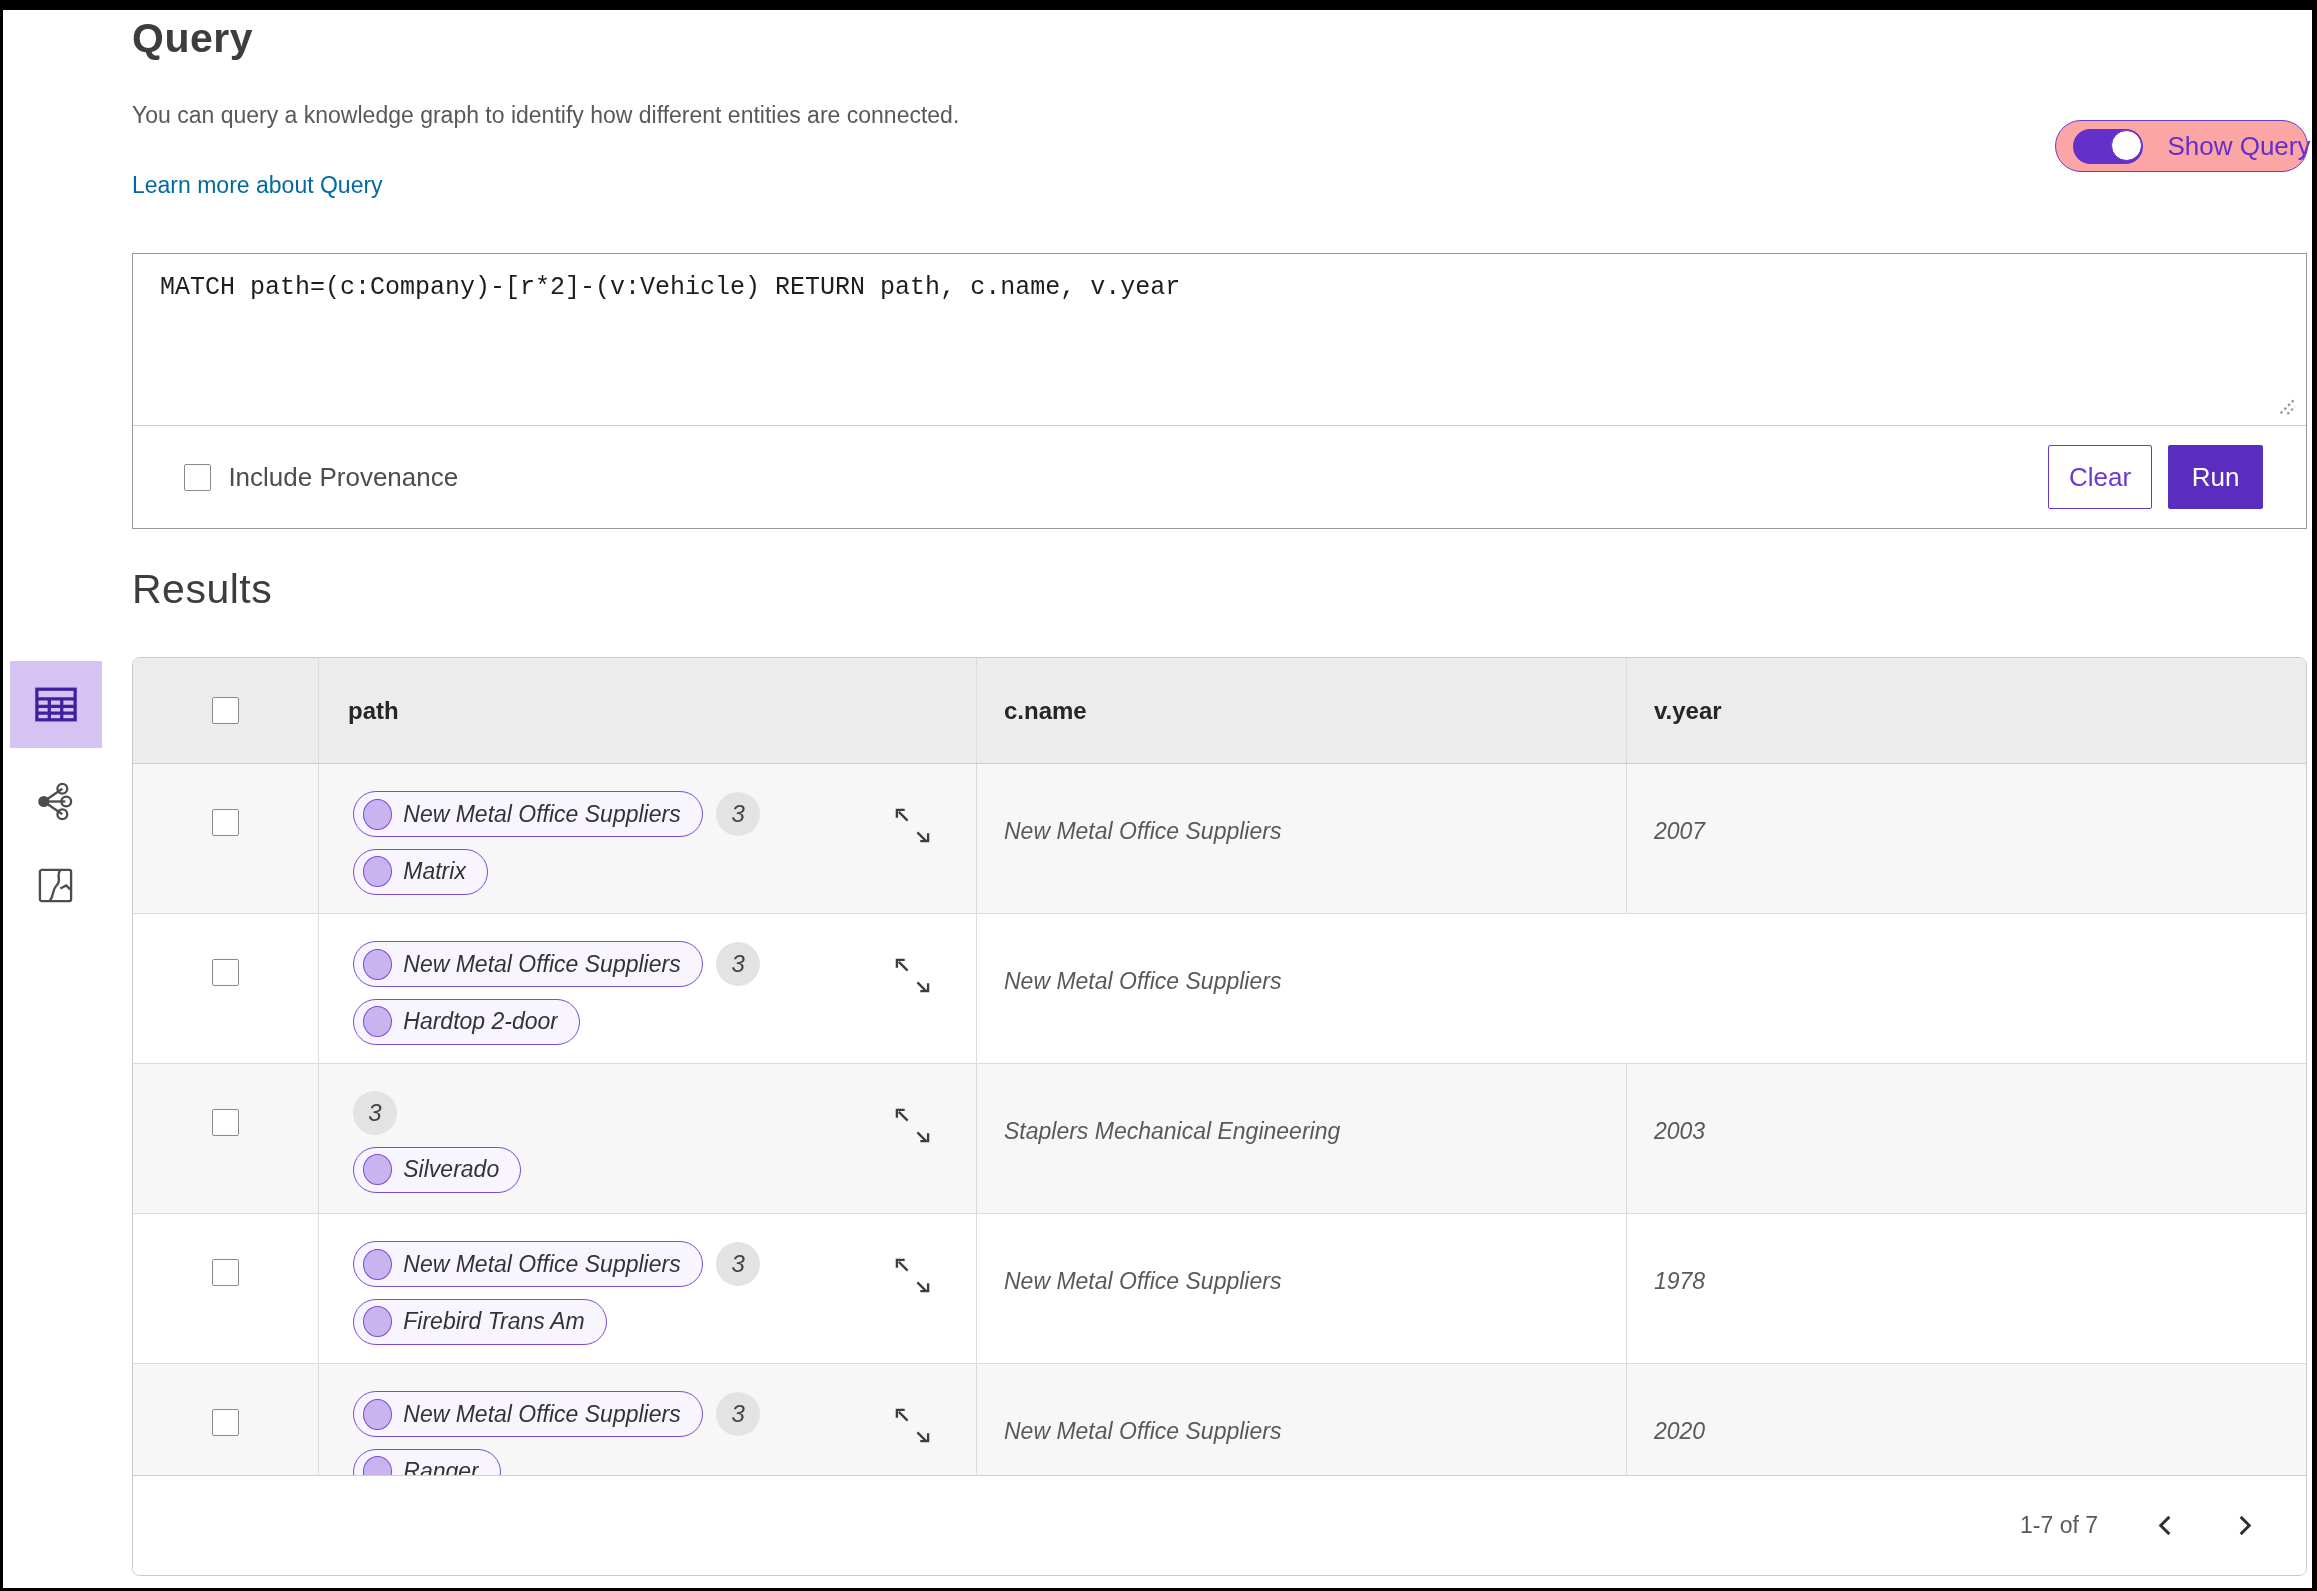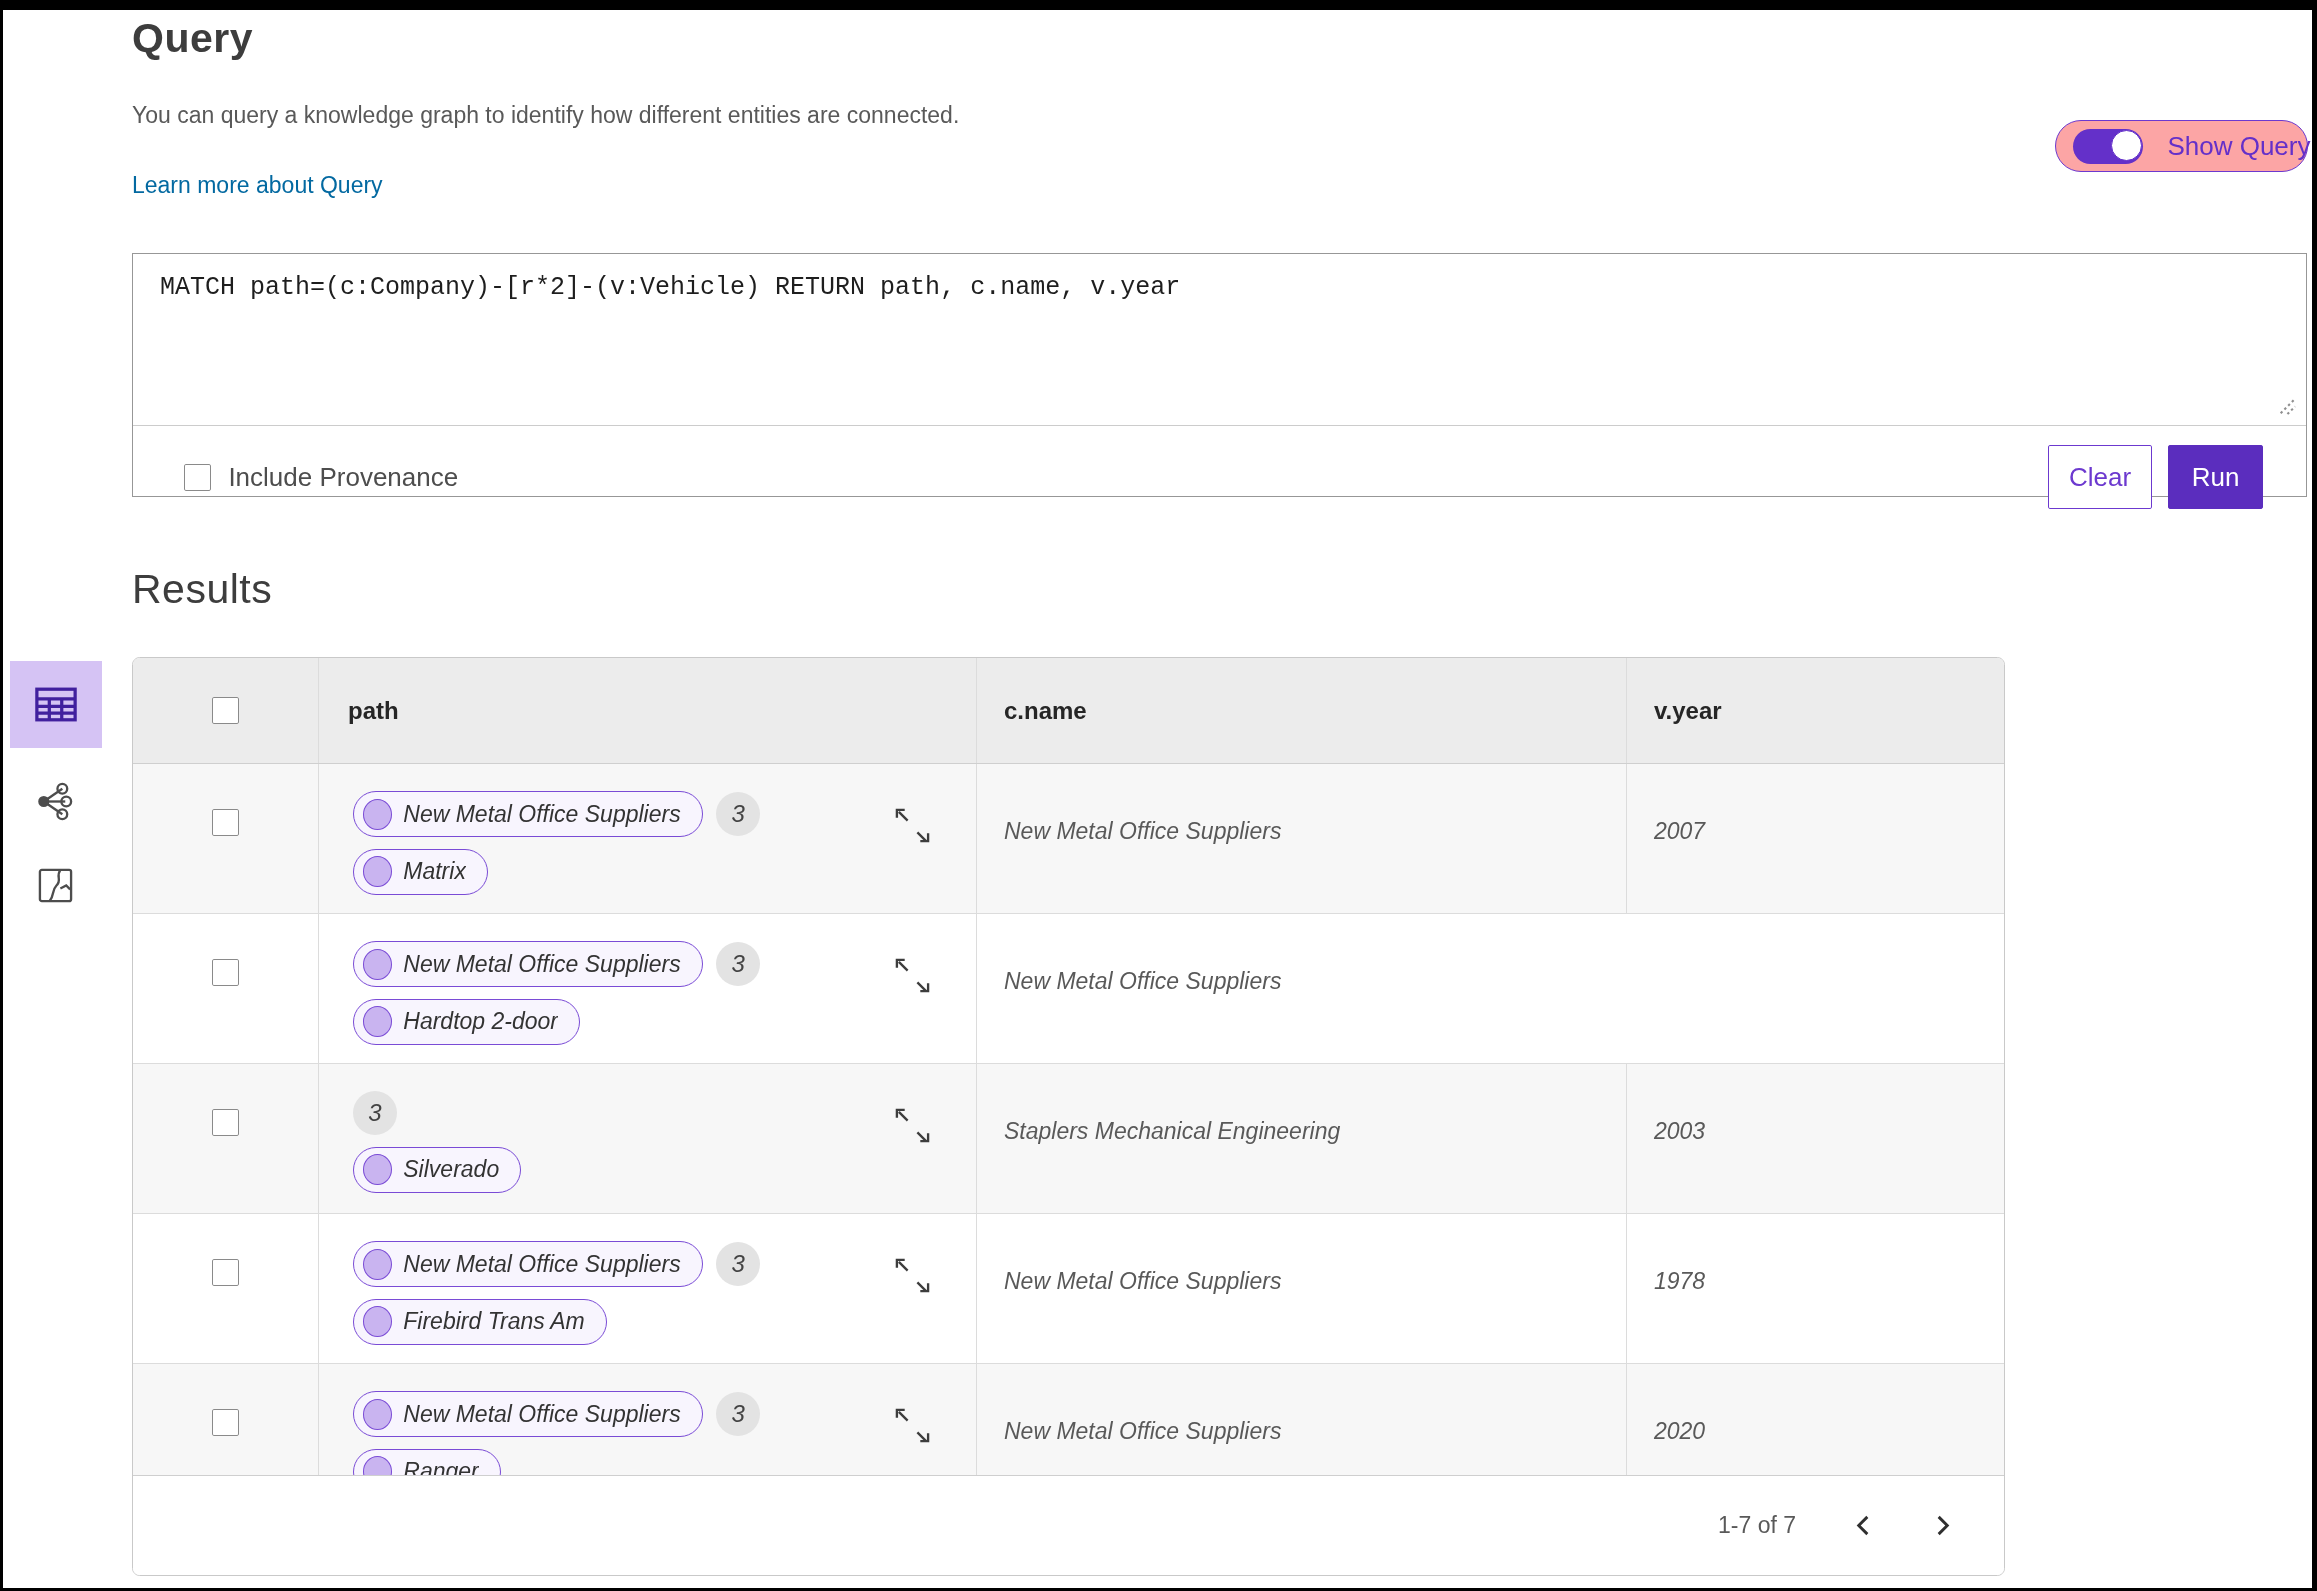--- a/index.html
+++ b/index.html
@@ -26,21 +26,21 @@
     display:flex;align-items:center;gap:24px;padding:0 23px 0 17.4px;
     background:#fca5a5;cursor:pointer;
   }
   .toggle-track{position:relative;width:70px;height:35px;border-radius:17.4px;background:#6430c9;flex:0 0 auto;}
   .toggle-knob{position:absolute;right:1.9px;top:1.9px;width:31px;height:31px;border-radius:50%;
     background:#fff;border:1.9px solid #6430c9;box-sizing:border-box;}
   .show-query-label{font-size:26px;color:#6430c9;white-space:nowrap;}
 
   
   .query-panel{
-    position:absolute;left:132px;top:253px;width:2175px;height:244px;
+    position:absolute;left:132px;top:253px;width:2175px;height:276px;
     border:1px solid #979797;box-sizing:border-box;background:#fff;
   }
   .query-textarea{position:relative;height:172px;border-bottom:1px solid #cccccc;box-sizing:border-box;}
   .query-text{
     margin:0;padding:19.3px 39px 0 27px;
     font-family:"Liberation Mono","DejaVu Sans Mono",monospace;
     font-size:25px;color:#1e1e1e;white-space:pre-wrap;
   }
   .resize-grip{position:absolute;right:7.7px;bottom:7.7px;}
   .query-footer{height:102px;display:flex;align-items:center;padding:0 43px 0 51px;box-sizing:border-box;}
@@ -55,21 +55,21 @@
   
   .results-title{position:absolute;left:132px;top:566px;font-size:41px;font-weight:400;color:#3d3d3d;margin:0;letter-spacing:0.5px;}
 
   .view-sidebar{position:absolute;left:9.7px;top:661px;width:92px;display:flex;flex-direction:column;align-items:center;}
   .view-item{width:92px;display:flex;align-items:center;justify-content:center;cursor:pointer;}
   .view-item.sel{background:#d5c3f4;height:87px;}
   .view-item.v2{height:56px;margin-top:25px;}
   .view-item.v3{height:50px;margin-top:31px;}
 
   .results-table{
-    position:absolute;left:132px;top:657px;width:1873px;height:919px;
+    position:absolute;left:132px;top:657px;width:2175px;height:919px;
     border:1px solid #c9c9c9;border-radius:7.7px;box-sizing:border-box;
     background:#fff;overflow:hidden;
   }
   .t-row{display:flex;width:100%;box-sizing:border-box;}
   .col{box-sizing:border-box;border-right:1px solid #dcdcdc;}
   .col:last-child{border-right:none;}
   .col-check{width:186px;flex:0 0 auto;display:flex;justify-content:center;}
   .col-path{width:658px;flex:0 0 auto;position:relative;}
   .col-cname{width:650px;flex:0 0 auto;}
   .col-vyear{flex:1 1 auto;}

